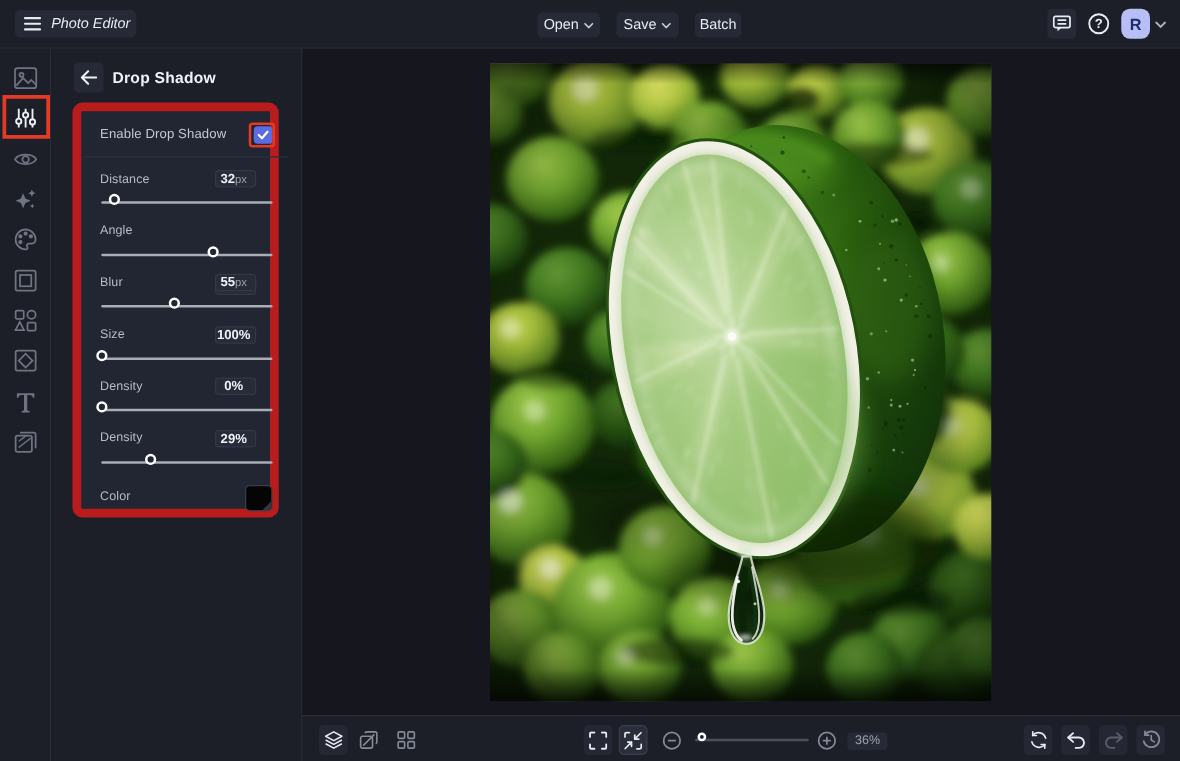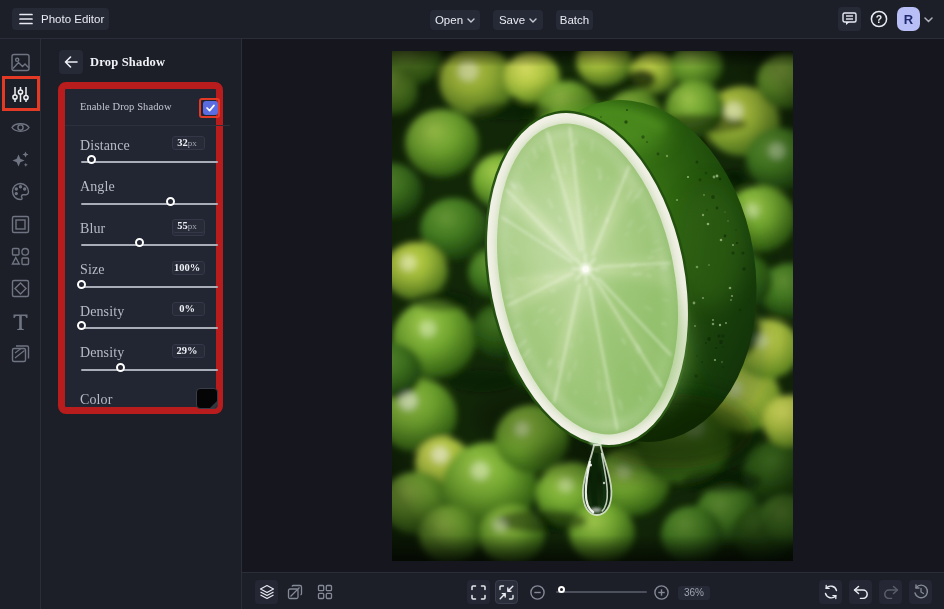--- a/index.html
+++ b/index.html
@@ -2,33 +2,33 @@
 <html><head>
 <meta charset="utf-8">
 <style>
   * { margin:0; padding:0; box-sizing:border-box; }
   html,body { width:944px; height:609px; background:#16171e; overflow:hidden;
     font-family:"Liberation Sans", sans-serif; }
   #app { position:relative; width:944px; height:609px; background:#16171e; }
   
   #topbar { position:absolute; left:0; top:0; width:944px; height:39px; background:#1d1f28; border-bottom:1px solid #2b2e39; }
   #sidebar { position:absolute; left:0; top:39px; width:41px; height:570px; background:#1d1f28; border-right:1px solid #2b2e39; }
-  #panel { position:absolute; left:41px; top:39px; width:201px; height:570px; background:#1d1f28; border-right:1px solid #2b2e39;font-family:Liberation Serif, serif; }
+  #panel { position:absolute; left:41px; top:39px; width:201px; height:570px; background:#1d1f28; border-right:1px solid #2b2e39; }
   #canvasarea { position:absolute; left:242px; top:39px; width:702px; height:533px; background:#16171e; }
   #bottombar { position:absolute; left:242px; top:572px; width:702px; height:37px; background:#1d1f28; border-top:1px solid #2b2e39; }
 
   .btn { position:absolute; background:#262a36; border-radius:4px; color:#e9ebf2;
     font-size:11.5px; display:flex; align-items:center; justify-content:center; }
   .ico { display:block; flex-shrink:0; }
 
   
   #backbtn { left:18px; top:11px; width:24px; height:24px; }
   #ptitle { position:absolute; left:49px; top:16px; font-size:12.5px; font-weight:bold; color:#f0f2f7; letter-spacing:0.2px; }
   #setbox { position:absolute; left:17px; top:43px; width:165px; height:332px; background:#222532; border:7px solid #b91c1c; border-radius:8px; }
-  .lbl { position:absolute; color:#b7bbc7; font-size:14px; letter-spacing:0.1px; }
+  .lbl { position:absolute; color:#b7bbc7; font-size:10px; letter-spacing:0.1px; }
   .valbox { position:absolute; width:33px; height:14px; right:11px; background:#272b38; border:1px solid #333748; border-radius:3px;
     color:#eef0f6; font-size:10.5px; font-weight:bold; text-align:center; line-height:12px; padding-right:3px; }
   .valbox .unit { color:#9da1ae; font-weight:normal; font-size:9px; }
   .track { position:absolute; left:16px; width:137px; height:2px; background:#a9adb8; border-radius:1px; }
   .knob { position:absolute; width:9px; height:9px; border:2.5px solid #ffffff; border-radius:50%; background:#222532; }
   #divider1 { position:absolute; left:0; top:36px; width:165px; height:1px; background:#2c303d; }
   #cb { position:absolute; left:138px; top:12px; width:15px; height:14px; background:#5b6be0; border-radius:3px; }
   #cbring { position:absolute; left:134px; top:9px; width:21px; height:20px; border:2.5px solid #e23a25; border-radius:3px; }
   #redbox { position:absolute; left:2px; top:37px; width:38px; height:35px; border:3px solid #e23a25; }
   #swatch { position:absolute; left:131px; top:299px; width:22px; height:21px; background:#050505; border:1px solid #3a3d49; border-radius:4px; overflow:hidden; }
@@ -41,21 +41,21 @@
   .bico { position:absolute; top:11px; }
 
   #zoomval { position:absolute; left:436px; top:13px; width:32px; height:14px; background:#262a37; border-radius:3px;
     color:#9fa3b0; font-size:10px; text-align:center; line-height:14px; }
 </style>
 </head>
 <body>
 <div id="app">
 
   <div id="topbar">
-    <div class="btn" style="left:12px; top:8px; width:97px; height:22px; justify-content:flex-start; padding-left:7px; font-size:11.5px;">
+    <div class="btn" style="left:12px; top:8px; width:97px; height:22px; justify-content:flex-start; padding-left:7px; font-size:11.5px;font-style:italic;">
       <svg class="ico" width="14" height="12" viewBox="0 0 14 12">
           <g stroke="#e9ebf2" stroke-width="1.7" stroke-linecap="round">
             <line x1="1" y1="1.5" x2="13" y2="1.5"></line>
             <line x1="1" y1="6" x2="13" y2="6"></line>
             <line x1="1" y1="10.5" x2="13" y2="10.5"></line>
           </g>
         </svg>
       <span style="margin-left:8px; white-space:nowrap;">Photo Editor</span>
     </div>
     <div class="btn" style="left:430px; top:10px; width:50px; height:20px;">Open

